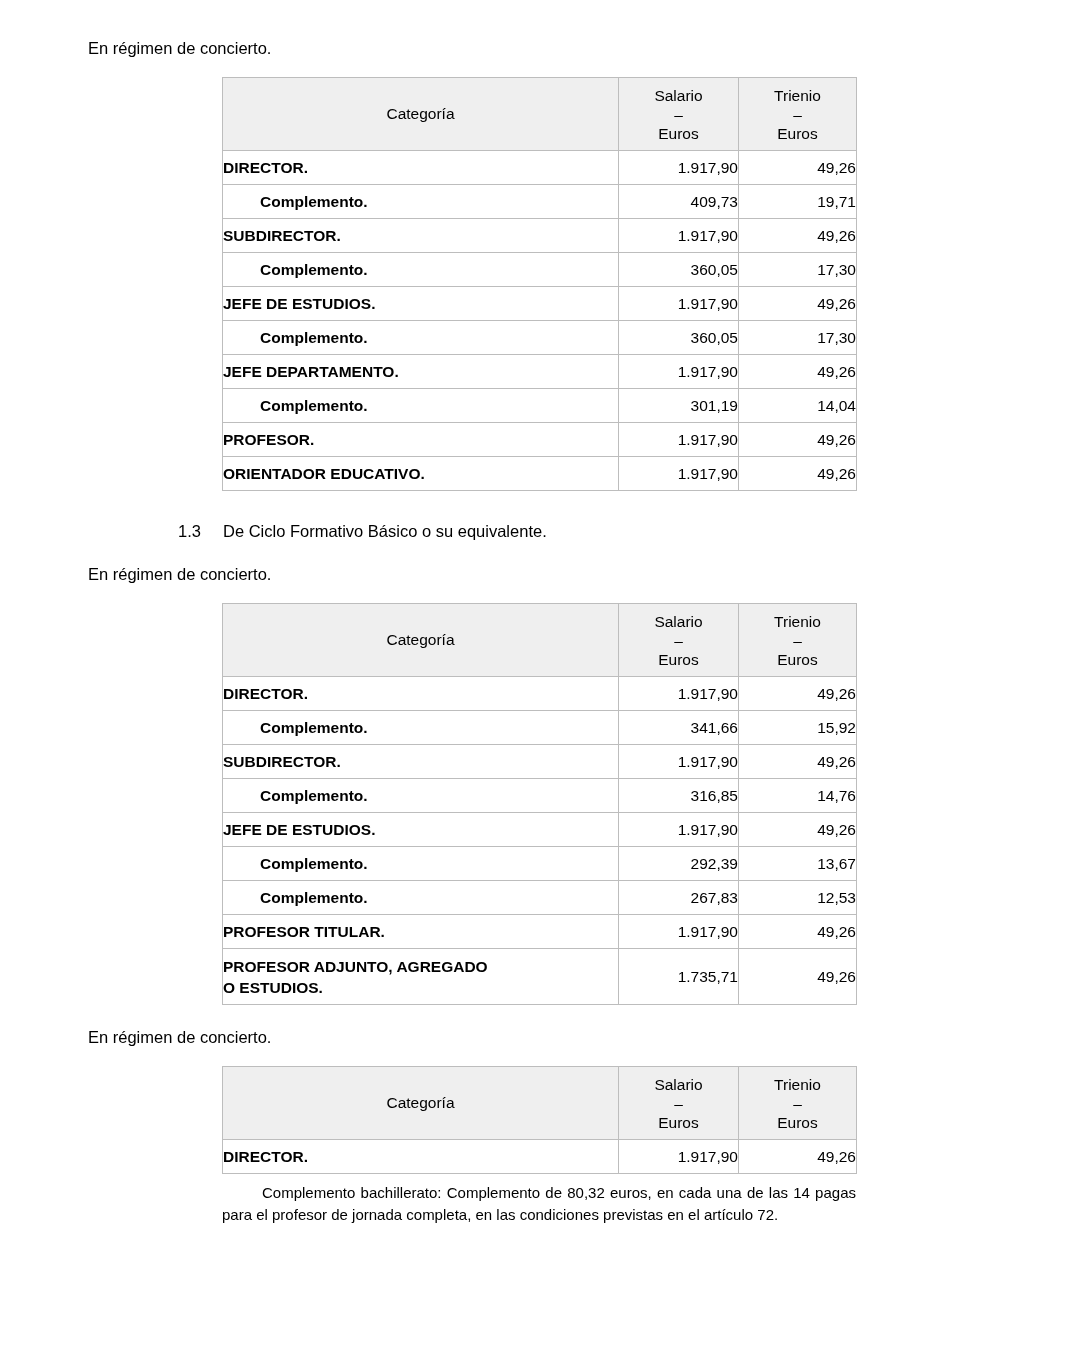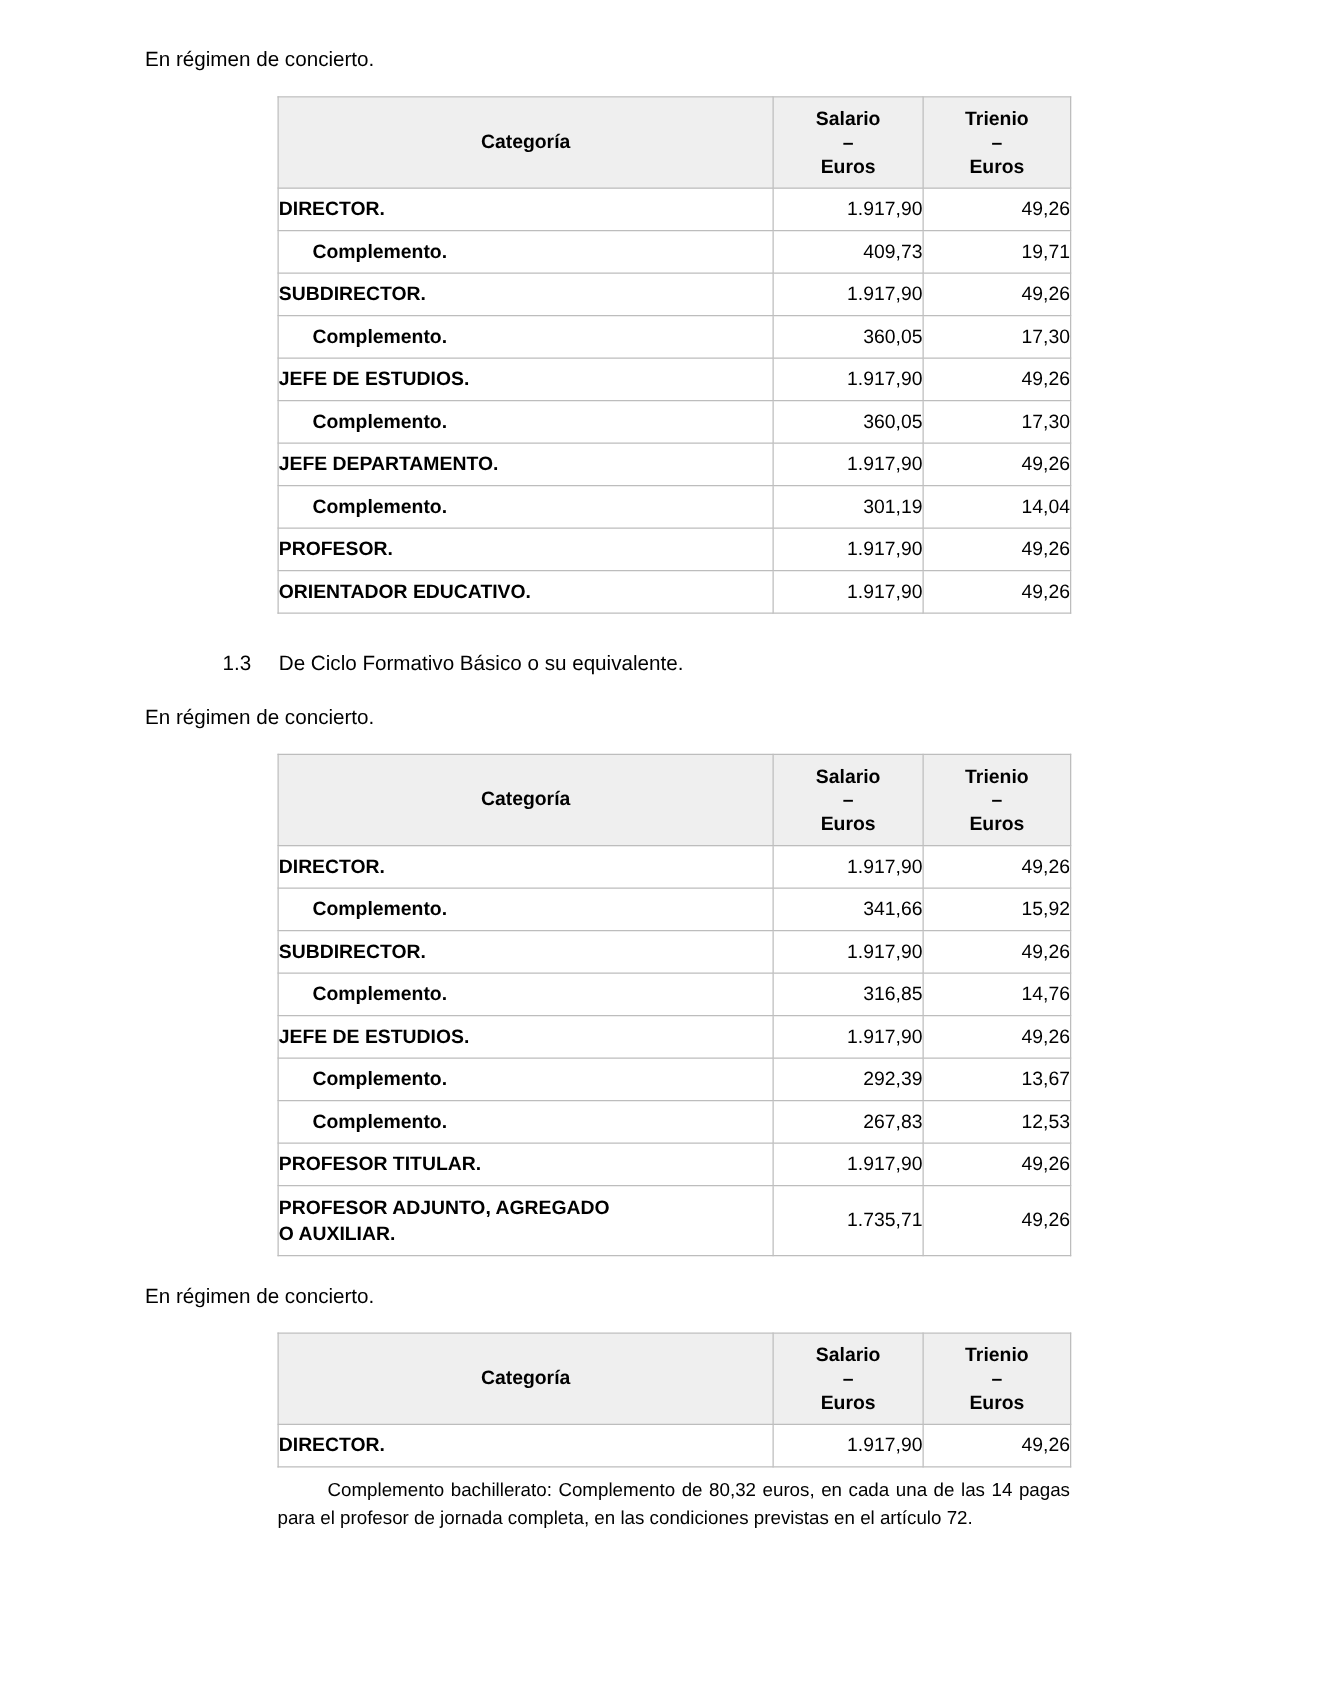--- a/index.html
+++ b/index.html
@@ -33,21 +33,21 @@
   .sec-num {
     display: inline-block;
     width: 45px;
   }
   .heading sup {
     font-size: 10px;
     line-height: 0;
     vertical-align: 5px;
   }
   .subtitle {
-    margin: 22px 0 0 116px;
+    margin: 22px 0 0 88px;
     font-size: 16.5px;
     line-height: 21px;
   }
   .gap-after-table { margin-top: 30px; }
   
   table.salary-table {
     border-collapse: collapse;
     table-layout: fixed;
     width: 634px;
     margin: 18px 0 0 222px;
@@ -58,28 +58,28 @@
   table.salary-table col.c-tri { width: 118px; }
   table.salary-table th,
   table.salary-table td {
     border: 1px solid var(--border);
     vertical-align: middle;
     padding: 0;
   }
   table.salary-table thead th {
     background: var(--header-bg);
     height: 73px;
-    font-weight: bold;
+    font-weight: normal;
     font-size: 15.5px;
     text-align: center;
   }
   .th-line { display: block; line-height: 19px; }
   table.salary-table td { height: 34px; line-height: 19px; }
   td.cat { text-align: left; padding-left: 9px; font-weight: bold; }
-  td.cat.indent { padding-left: 27px; }
+  td.cat.indent { padding-left: 37px; }
   td.num-cell { text-align: right; padding-right: 5px; }
   tr.row-tall td { height: 56px; }
   .wrap-limit {
     display: inline-block;
     max-width: 270px;
     line-height: 21px;
     vertical-align: middle;
   }
   
   .footnote {
@@ -232,21 +232,21 @@
           <td class="cat indent">Complemento.</td>
           <td class="num-cell">267,83</td>
           <td class="num-cell">12,53</td>
         </tr>
       <tr>
           <td class="cat">PROFESOR TITULAR.</td>
           <td class="num-cell">1.917,90</td>
           <td class="num-cell">49,26</td>
         </tr>
       <tr class="row-tall">
-          <td class="cat"><span class="wrap-limit">PROFESOR ADJUNTO, AGREGADO O AUXILIAR.</span></td>
+          <td class="cat"><span class="wrap-limit">PROFESOR ADJUNTO, AGREGADO O ESTUDIOS.</span></td>
           <td class="num-cell">1.735,71</td>
           <td class="num-cell">49,26</td>
         </tr>
     </tbody>
   </table>
 
   <p class="subtitle">En régimen de concierto.</p>
 
   <table class="salary-table">
     <colgroup>

